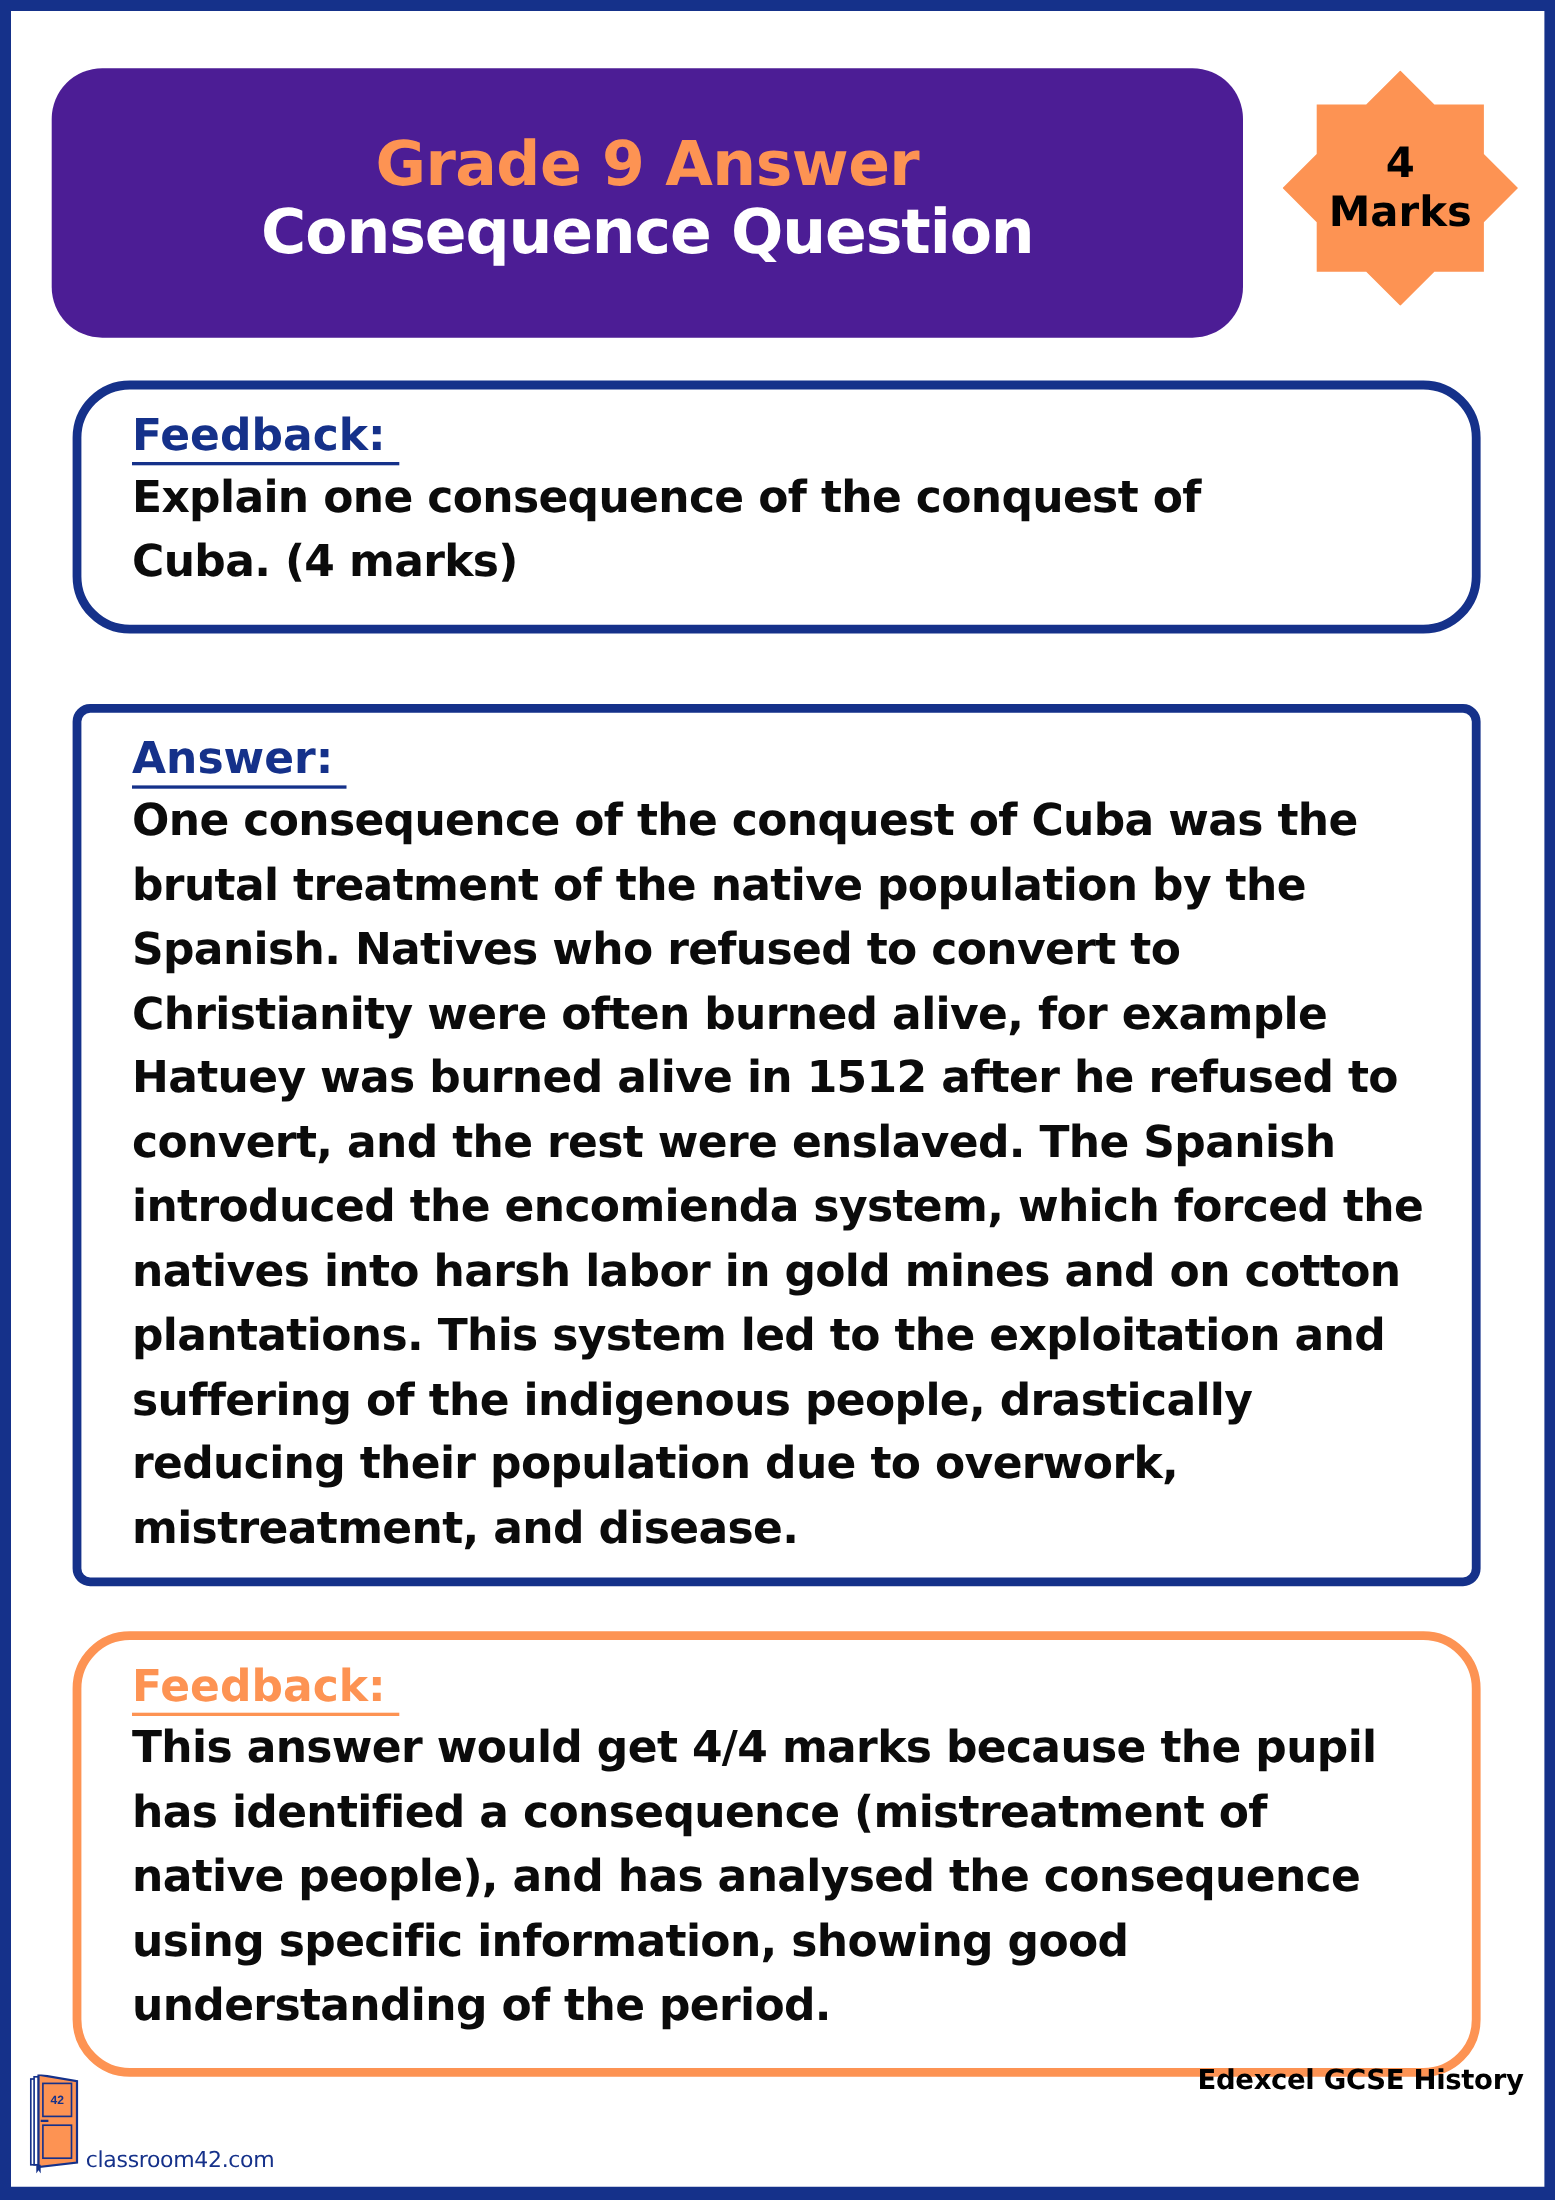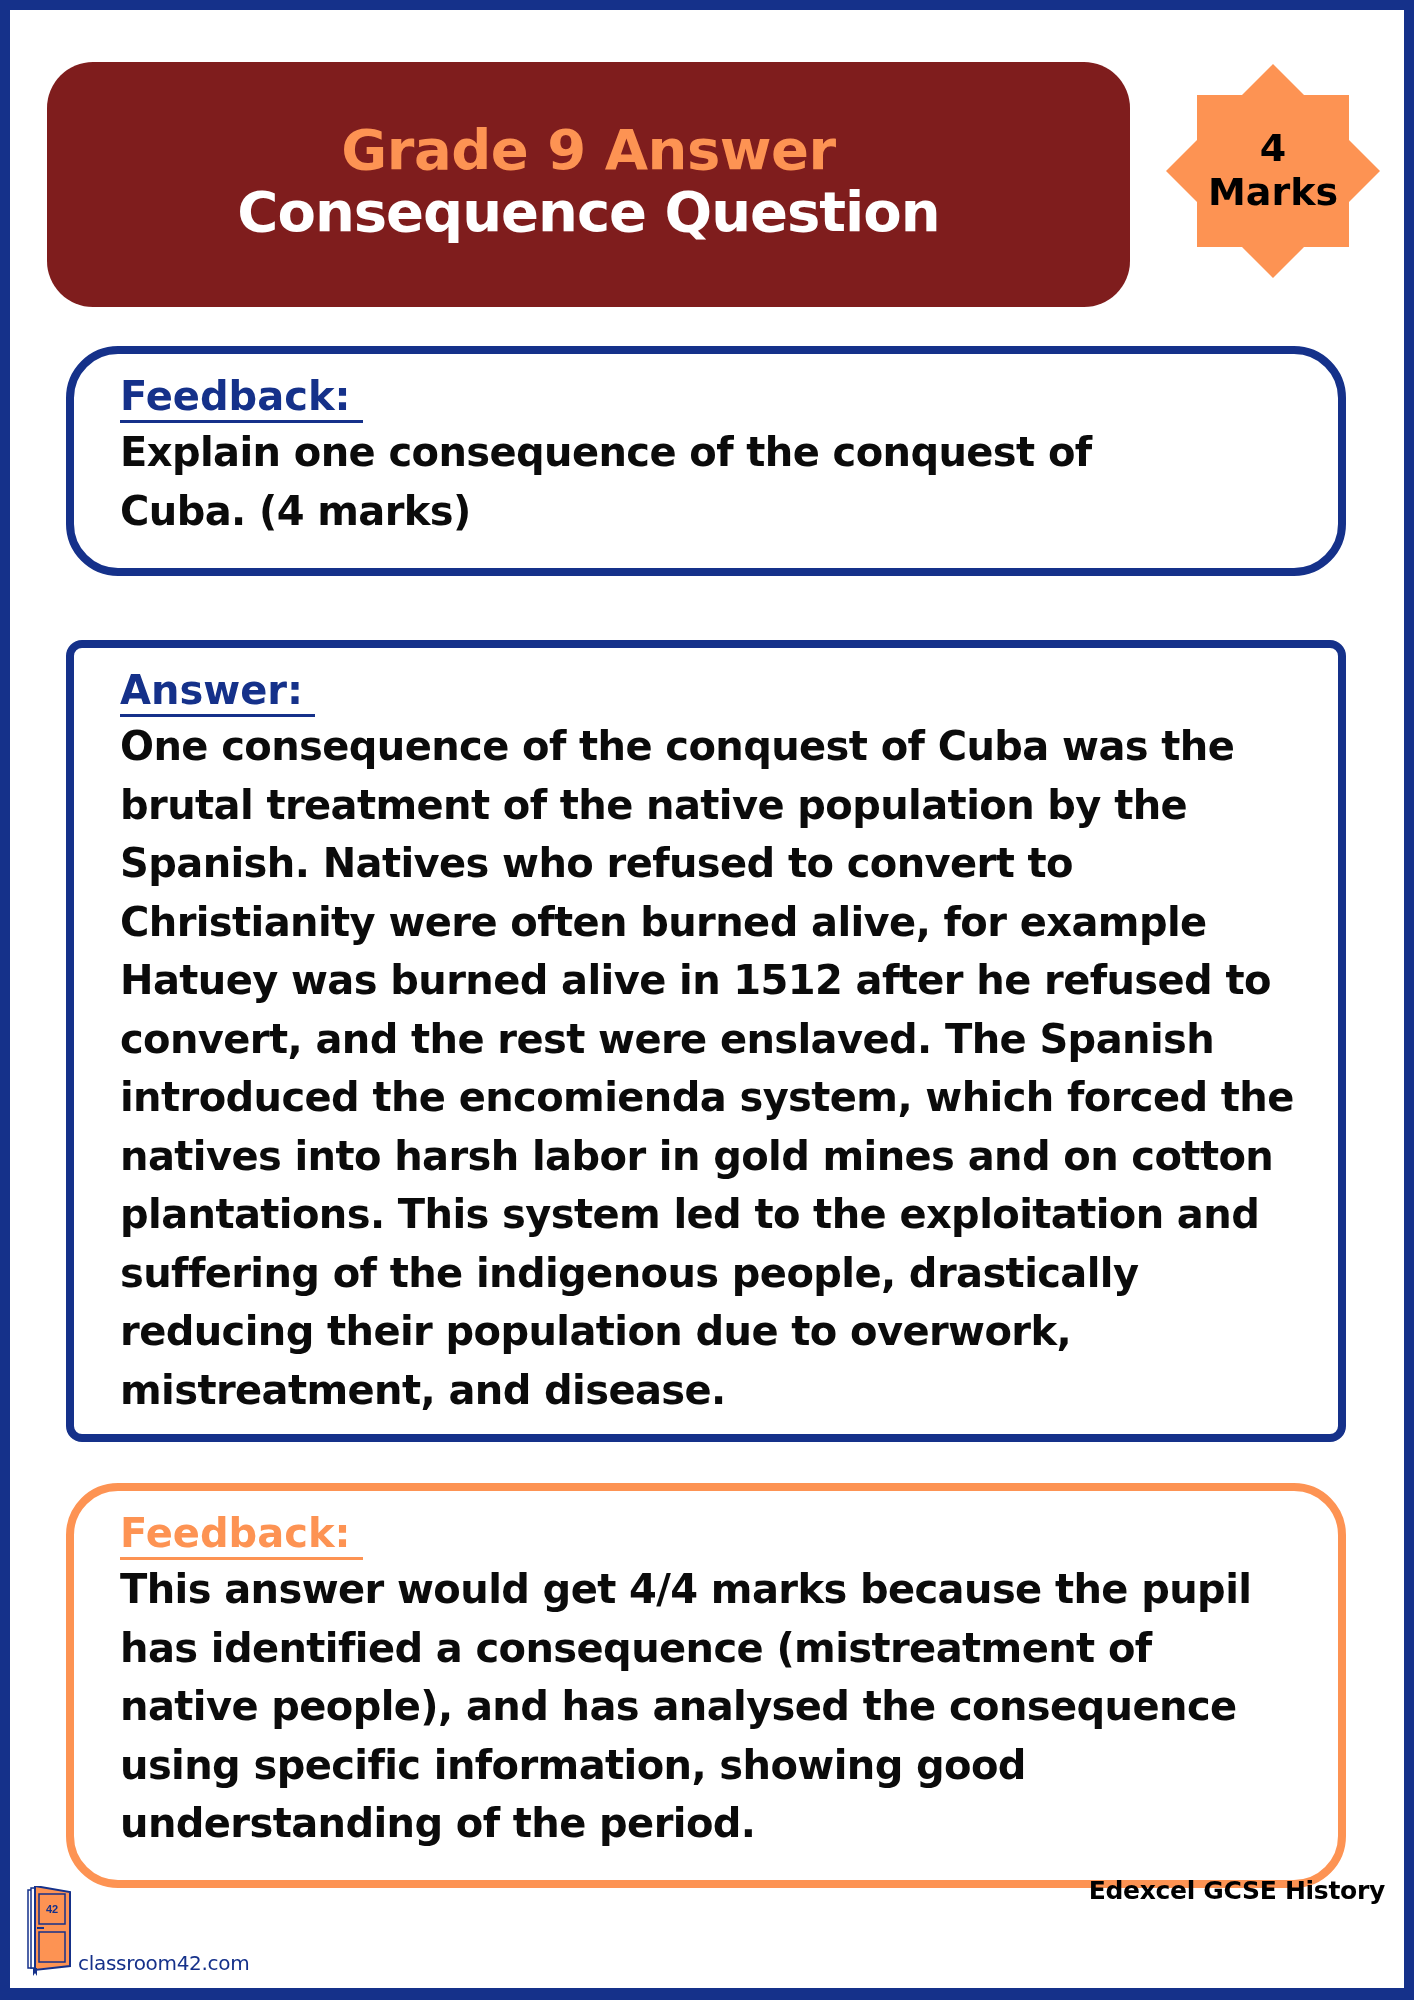--- a/index.html
+++ b/index.html
@@ -7,21 +7,21 @@
       width: 1414px; height: 2000px; position: relative; overflow: hidden;
       background: #ffffff;
       font-family: "DejaVu Sans", "Liberation Sans", sans-serif;
     }
     .frame {
       position: absolute; left: 0; top: 0; width: 1414px; height: 2000px;
       box-sizing: border-box; border: 10px solid #15318a; border-bottom-width: 12px;
     }
     .header-banner {
       position: absolute; left: 47px; top: 62px; width: 1083px; height: 245px;
-      background: #7f1d1d; border-radius: 46px;
+      background: #4c1d95; border-radius: 46px;
       display: flex; flex-direction: column; align-items: center; justify-content: center;
     }
     .header-sub {
       color: #fd9353; font-weight: bold; font-size: 56px; line-height: 1.1;
       letter-spacing: -0.5px; margin-top: -6px;
     }
     .header-title {
       color: #ffffff; font-weight: bold; font-size: 56px; line-height: 1.15;
       letter-spacing: -1px;
     }

